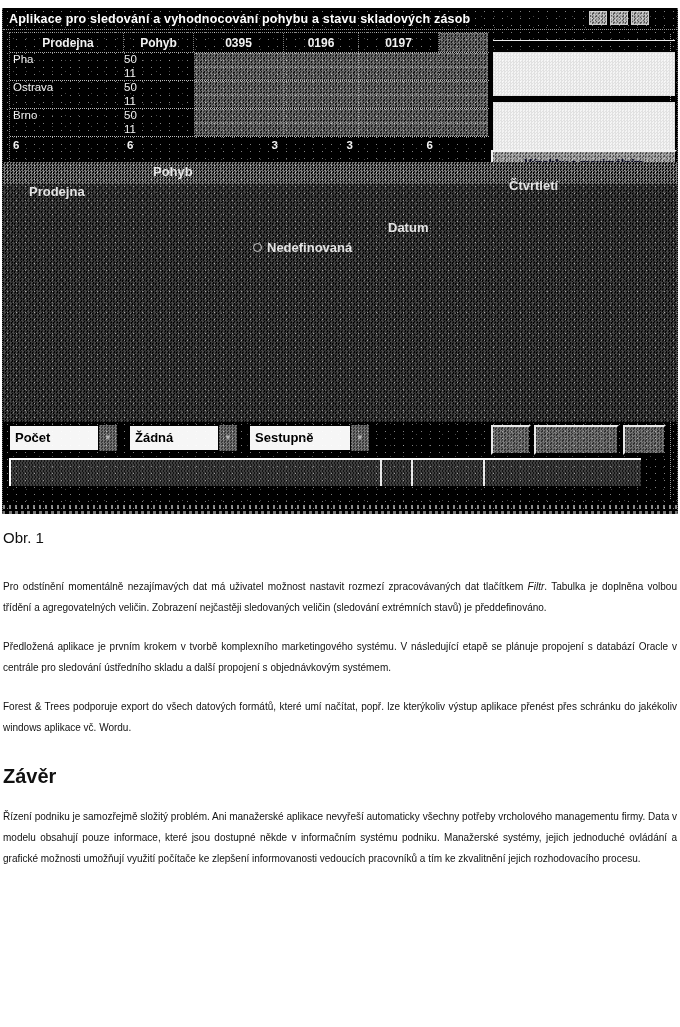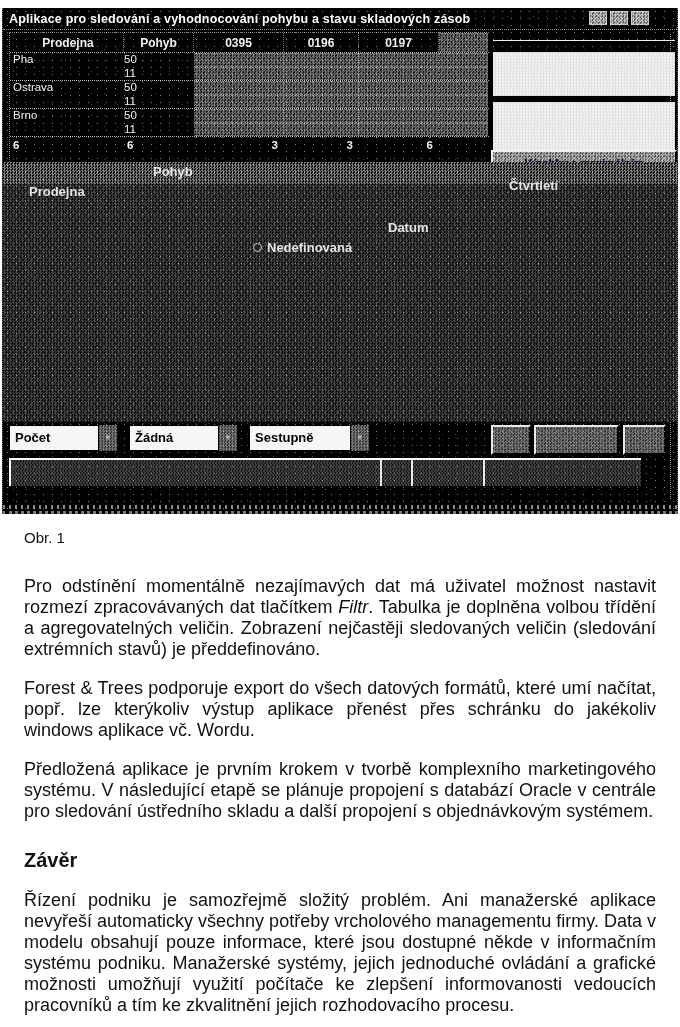--- a/index.html
+++ b/index.html
@@ -129,23 +129,23 @@
     background-color:#131313;
     background-image: repeating-conic-gradient(rgba(255,255,255,.18) 0% 25%, transparent 0% 50%);
     background-size:3px 4px; }
   .status-sep { position:absolute; top:0; width:2px; height:100%; background:#e9e9e9; }
   .sep1 { left:369px; } .sep2 { left:400px; } .sep3 { left:472px; }
 
   .bottom-dots { position:absolute; left:0; top:497px; width:100%; height:4px;
     background:repeating-linear-gradient(90deg, #888 0 2px, transparent 2px 6px); }
 
   
-  .doc { padding:0 24px; }
+  .doc { padding:0 3px; }
   .fig-caption { margin-top:15px; font-size:15px; }
-  .doc p { margin-top:18px; font-size:18px; line-height:21px; text-align:justify; }
+  .doc p { margin-top:18px; font-size:10px; line-height:21px; text-align:justify; }
   .doc p.p1 { margin-top:30px; }
   .doc h2 { margin-top:27px; font-size:20px; font-weight:bold; }
   .italic { font-style:italic; }
 </style>
 </head>
 <body>
 
 <div class="screenshot">
 
   <div class="titlebar">
@@ -275,20 +275,20 @@
   </div>
 
   <div class="bottom-dots"></div>
 </div>
 
 <div class="doc">
   <div class="fig-caption">Obr. 1</div>
 
   <p class="p1"><span>Pro odstínění momentálně nezajímavých dat má uživatel možnost nastavit rozmezí zpracovávaných dat tlačítkem </span><span class="italic">Filtr</span><span>. Tabulka je doplněna volbou třídění a agregovatelných veličin. Zobrazení nejčastěji sledovaných veličin (sledování extrémních stavů) je předdefinováno.</span></p>
 
+  <p>Předložená aplikace je prvním krokem v tvorbě komplexního marketingového systému. V následující etapě se plánuje propojení s databází Oracle v centrále pro sledování ústředního skladu a další propojení s objednávkovým systémem.</p>
+
   <p>Forest &amp; Trees podporuje export do všech datových formátů, které umí načítat, popř. lze kterýkoliv výstup aplikace přenést přes schránku do jakékoliv windows aplikace vč. Wordu.</p>
-
-  <p>Předložená aplikace je prvním krokem v tvorbě komplexního marketingového systému. V následující etapě se plánuje propojení s databází Oracle v centrále pro sledování ústředního skladu a další propojení s objednávkovým systémem.</p>
 
   <h2>Závěr</h2>
 
   <p>Řízení podniku je samozřejmě složitý problém. Ani manažerské aplikace nevyřeší automaticky všechny potřeby vrcholového managementu firmy.  Data v modelu obsahují pouze informace, které jsou dostupné někde v informačním systému podniku. Manažerské systémy, jejich jednoduché ovládání a grafické možnosti umožňují využití počítače ke zlepšení informovanosti vedoucích pracovníků a tím ke zkvalitnění jejich rozhodovacího procesu.</p>
 </div>
 
 </body></html>

